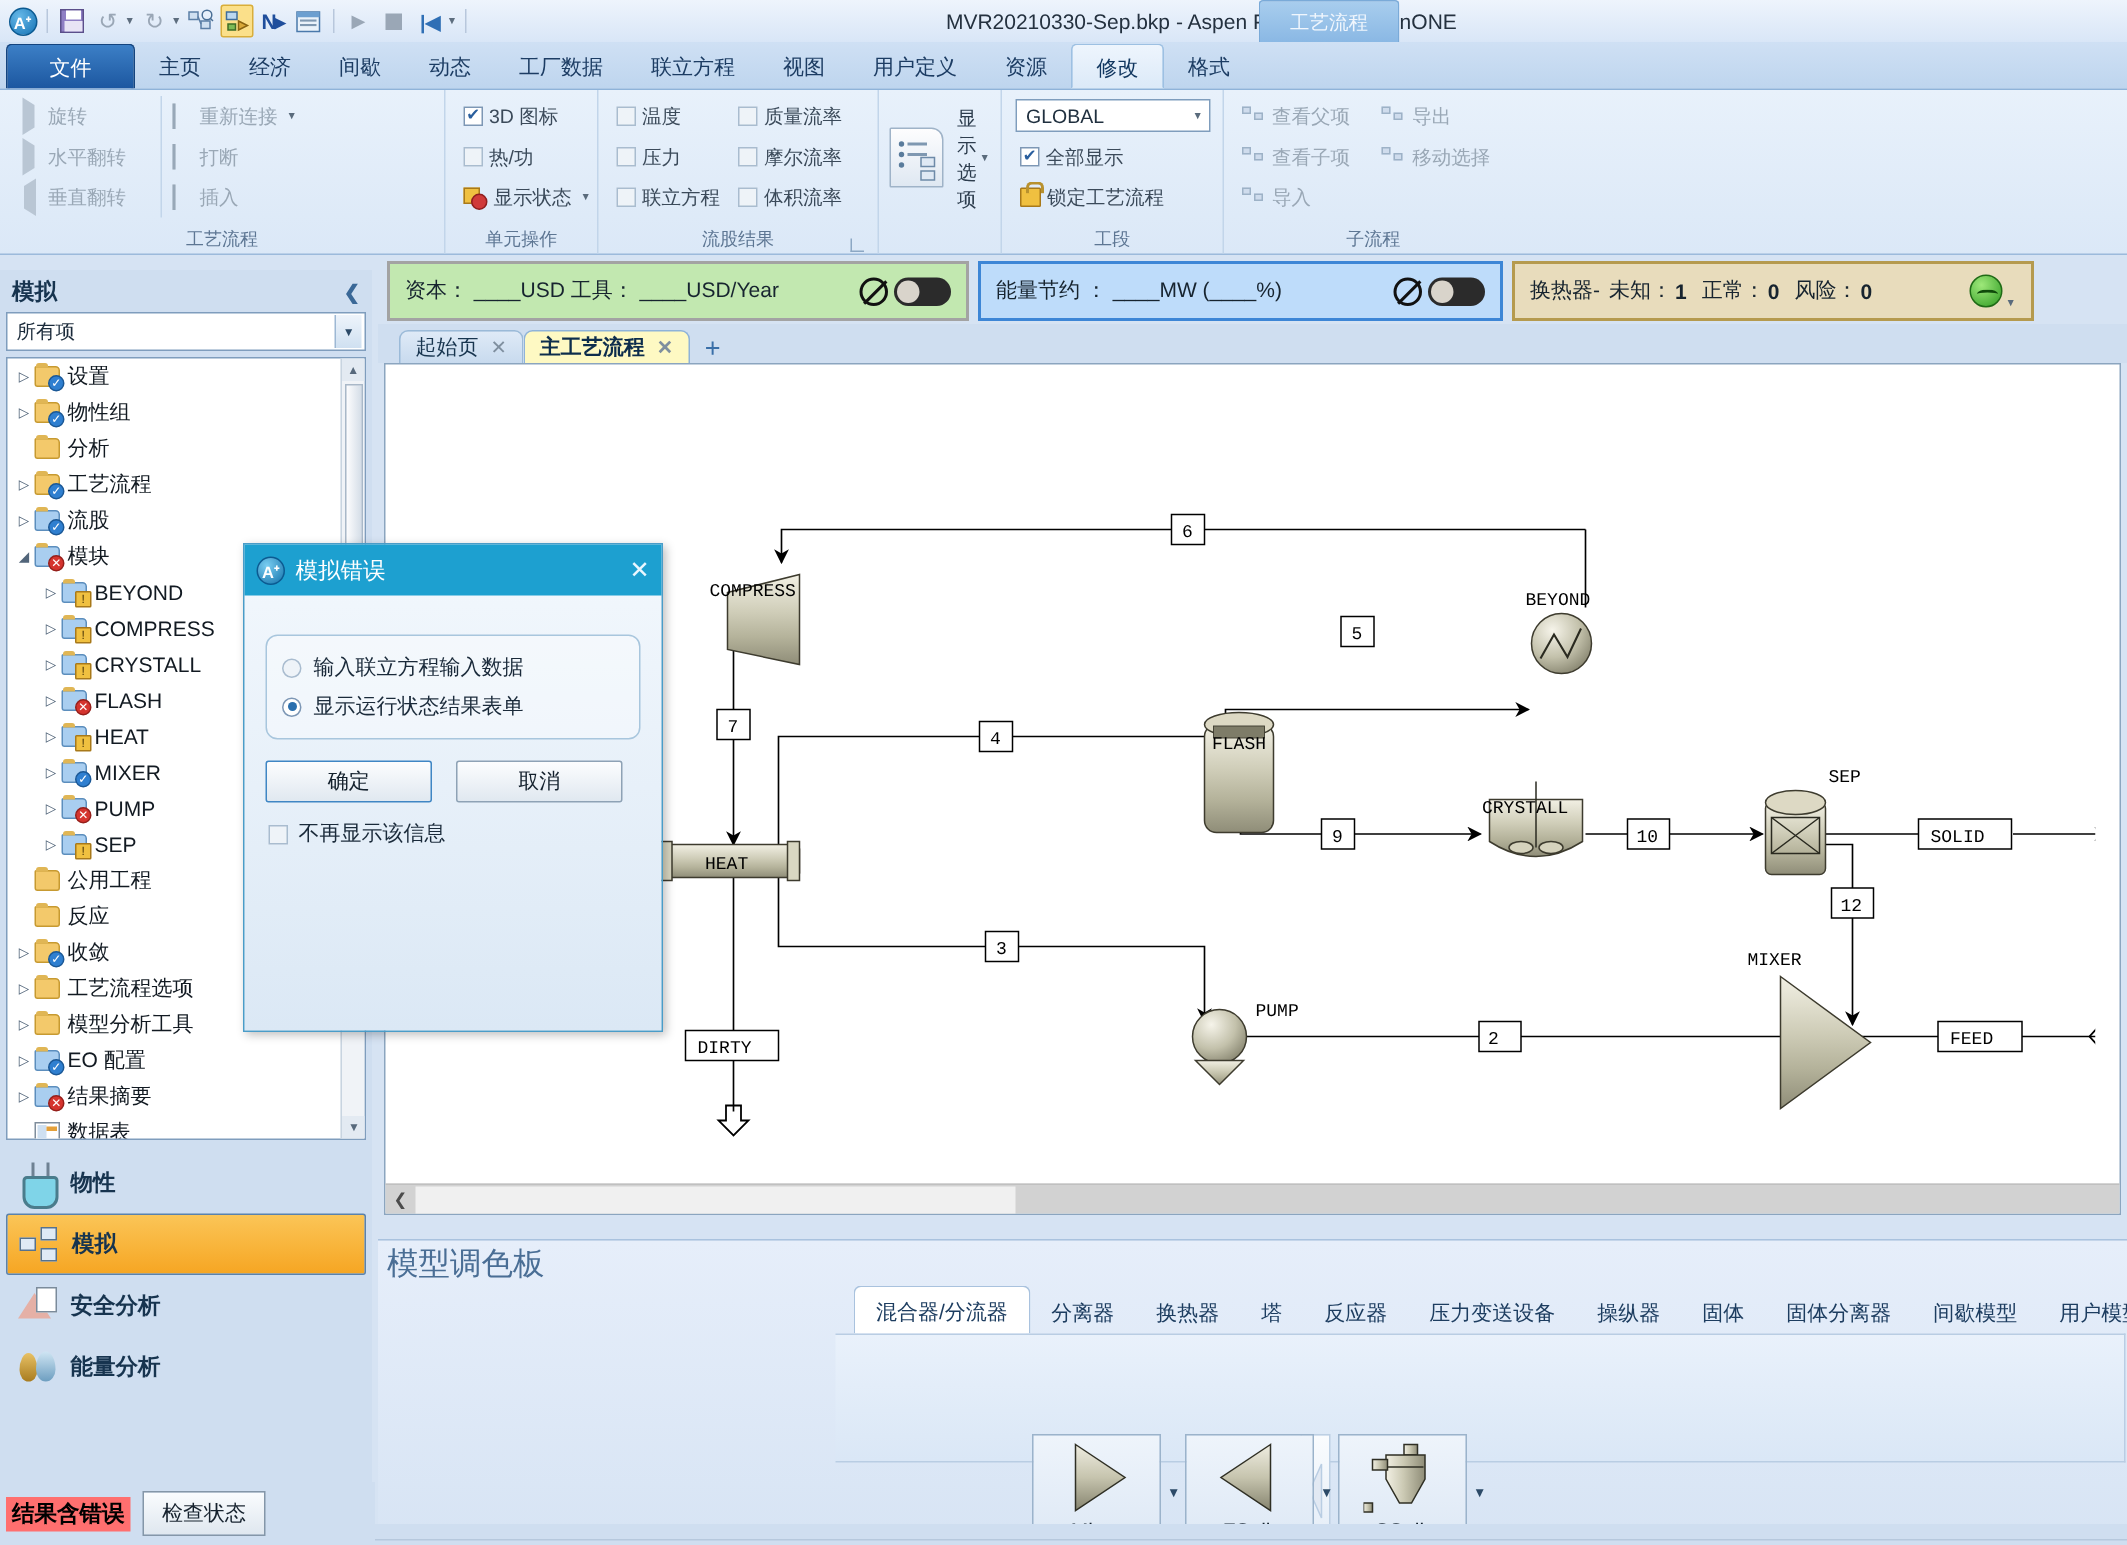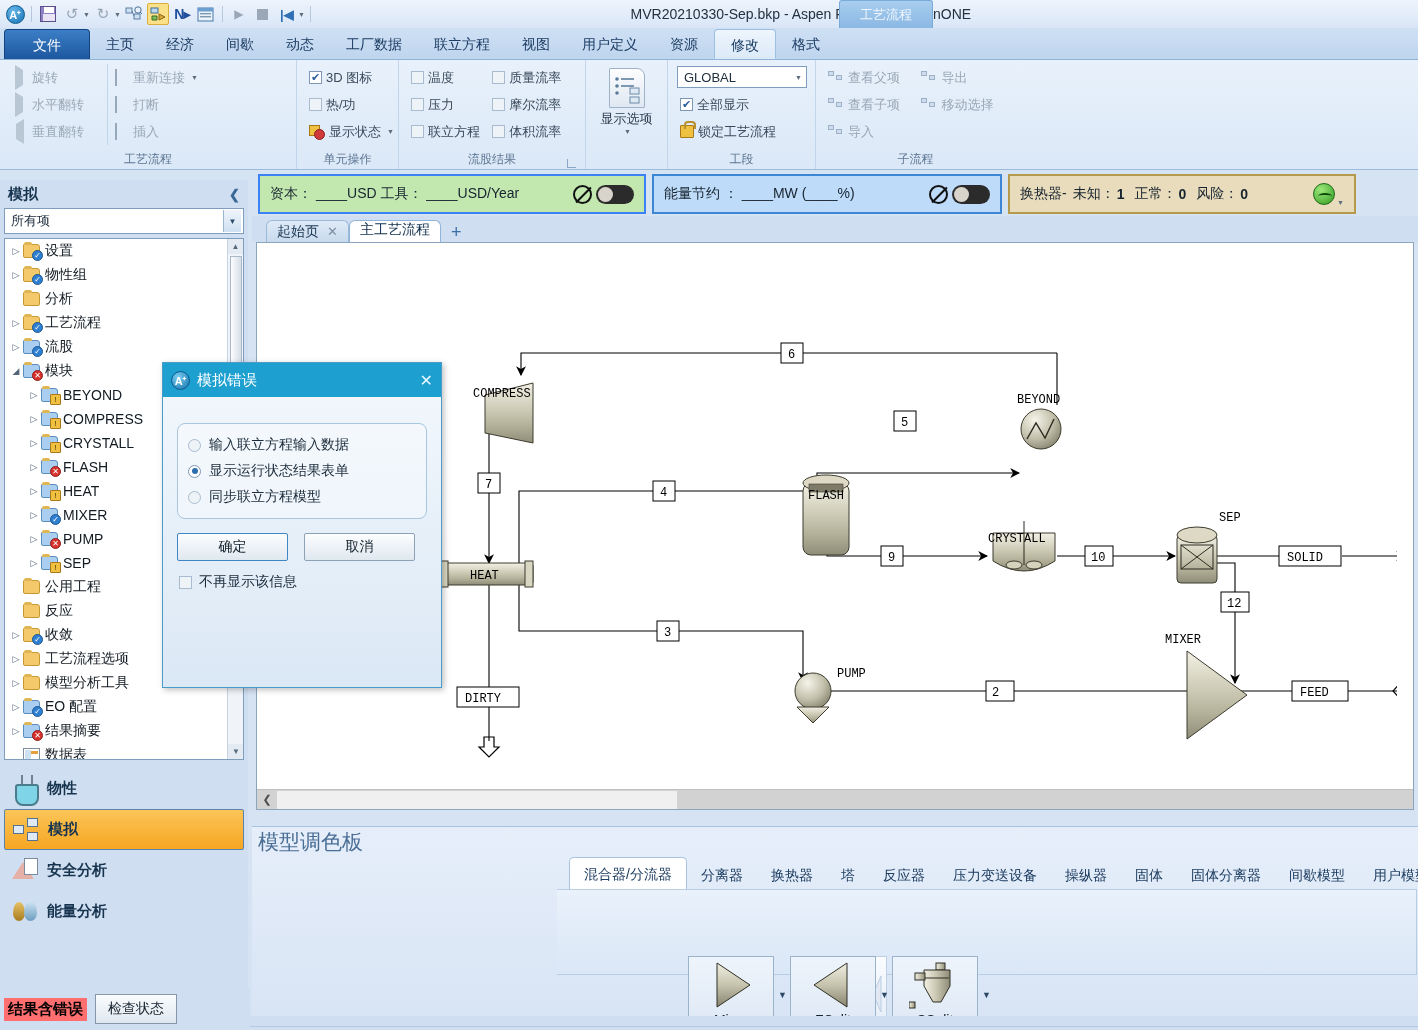--- a/index.html
+++ b/index.html
@@ -99,22 +99,22 @@
   .tri-g2 { width:0;height:0;border-right:8px solid #b9c6d4;border-top:5px solid transparent;border-bottom:5px solid transparent;margin:3px 0 0 4px;}
   .box-g { width:11px;height:11px;border:1px solid #98a8b8;background:#cfd9e4;margin:2px; }
   .cbx {
     width:13px;height:13px;border:1px solid #7d97b5;background:#fff;
     display:inline-flex;align-items:center;justify-content:center;
     font-size:11px;color:#2a5f9e;line-height:1;flex:0 0 13px;
   }
   .cbx.off { background:#eef3f8; color:transparent; border-color:#a9bccf; }
   .ddarrow { font-size:7px; color:#5a6b7c; margin-left:2px; }
   .bigbtn {
-    width:70px; display:flex; flex-direction:column; align-items:center;
-    justify-content:flex-start; padding-top:4px; font-size:13px; color:#2d3d4e;
+    width:70px; display:flex; flex-direction:row; align-items:center;
+    justify-content:flex-start; padding-top:4px; font-size:13px; color:#2d3d4e;text-align:right;
   }
   .doc-ico {
     width:36px;height:40px;position:relative;
     background:linear-gradient(#fdfdfe,#dfe8f2);
     border:1px solid #9fb3c8; border-radius:1px 8px 1px 1px;
   }
   .combo {
     width:130px;height:22px;border:1px solid #7f9dbd;background:#fff;
     display:flex;align-items:center;justify-content:space-between;
     padding:0 4px 0 6px;font-size:13px;color:#20303f;margin:2px 0 3px 2px;
@@ -128,21 +128,21 @@
   .statusico:before{content:"";position:absolute;left:0;top:1px;width:9px;height:9px;background:#f0c040;border:1px solid #a8791a;}
   .statusico:after{content:"";position:absolute;right:0;bottom:0;width:9px;height:9px;border-radius:50%;background:#d03a3a;border:1px solid #8f1e1e;}
   .sfico{width:16px;height:14px;position:relative;flex:0 0 16px;}
   .sfico span{position:absolute;display:block;width:6px;height:5px;background:#cfdced;border:1px solid #9db2c7;}
   
   #infostrip { position:absolute; left:250px; top:172px; width:1168px; height:44px; }
   .ibar {
     position:absolute; top:2px; height:40px; display:flex; align-items:center;
     padding:0 10px; font-size:14px; color:#17242f; white-space:nowrap;
   }
-  #ibar-cost { left:8px; width:388px; background:#c2e8b0; border:2px solid #3b82f6; }
+  #ibar-cost { left:8px; width:388px; background:#c2e8b0; border:2px solid #a3a3a3; }
   #ibar-energy { left:402px; width:350px; background:#bedcfa; border:2px solid #3d86d6; }
   #ibar-hx { left:758px; width:348px; background:#e8dcbc; border:2px solid #b59a4e; }
   .togg { display:inline-flex; align-items:center; gap:4px; margin-left:auto; }
   .noicon {
     width:19px;height:19px;border-radius:50%;border:2px solid #111;position:relative;
   }
   .noicon:after{content:"";position:absolute;left:-2px;top:7px;width:21px;height:2px;background:#111;transform:rotate(-45deg);}
   .switch {
     width:38px;height:19px;border-radius:10px;background:#2b2b2b;position:relative;
   }
@@ -234,21 +234,21 @@
   #doctabs {
     position:absolute; left:252px; top:216px; width:1166px; height:26px;
     background:#cfdef0; display:flex; align-items:flex-end; padding-left:14px;
   }
   .dtab {
     height:22px; display:flex; align-items:center; gap:8px; padding:0 10px;
     font-size:14px; color:#18354f;
     background:linear-gradient(#dfeaf7,#c8daee);
     border:1px solid #9bbad8; border-bottom:none; border-radius:6px 6px 0 0;
   }
-  .dtab.active { background:#ffffff; color:#0d2d4c; font-weight:normal; border-color:#8fb3d9;flex-direction:column; }
+  .dtab.active { background:#fef9c3; color:#0d2d4c; font-weight:bold; border-color:#8fb3d9; }
   .dtab .x { color:#7f8f9f; font-size:13px; }
   #addtab { font-size:18px; color:#3a6fa8; padding:0 10px; line-height:20px; }
   
   #canvaswrap {
     position:absolute; left:256px; top:242px; width:1158px; height:568px;
     border:1px solid #8ba5bf; background:#fff;
   }
   #canvas { position:absolute; left:0; top:0; width:1140px; height:546px; overflow:hidden; }
   #hscroll {
     position:absolute; left:0; bottom:0; width:1156px; height:20px;
@@ -1032,24 +1032,20 @@
     <label style="display:flex;align-items:center;gap:8px;height:26px;font-size:14px;">
       <span style="width:13px;height:13px;border-radius:50%;border:1px solid #a9bccf;background:#eef3f8;display:inline-block;"></span>
       <span>输入联立方程输入数据</span>
     </label>
     <label style="display:flex;align-items:center;gap:8px;height:26px;font-size:14px;">
       <span style="width:13px;height:13px;border-radius:50%;border:1px solid #7d97b5;background:#fff;display:inline-flex;align-items:center;justify-content:center;">
           <span style="width:6px;height:6px;border-radius:50%;background:#2a6fae;"></span>
         </span>
       <span>显示运行状态结果表单</span>
     </label>
-    <label style="display:flex;align-items:center;gap:8px;height:26px;font-size:14px;">
-      <span style="width:13px;height:13px;border-radius:50%;border:1px solid #a9bccf;background:#eef3f8;display:inline-block;"></span>
-      <span>同步联立方程模型</span>
-    </label>
   </div>
   <div style="display:flex;gap:16px;margin:14px 26px 0 14px;">
     <button style="flex:1;height:28px;font-size:14px;font-family:'Liberation Sans',sans-serif;background:linear-gradient(#fcfdfe,#e0e8f0);border:1px solid #3f86c4;border-radius:2px;color:#13202c;">确定</button>
     <button style="flex:1;height:28px;font-size:14px;font-family:'Liberation Sans',sans-serif;background:linear-gradient(#fcfdfe,#e0e8f0);border:1px solid #8ea2b5;border-radius:2px;color:#13202c;">取消</button>
   </div>
   <label style="display:flex;align-items:center;gap:7px;margin:12px 0 0 16px;font-size:14px;">
     <span style="width:13px;height:13px;border:1px solid #a9bccf;background:#eef3f8;display:inline-block;"></span>
     <span>不再显示该信息</span>
   </label>
 </div>

